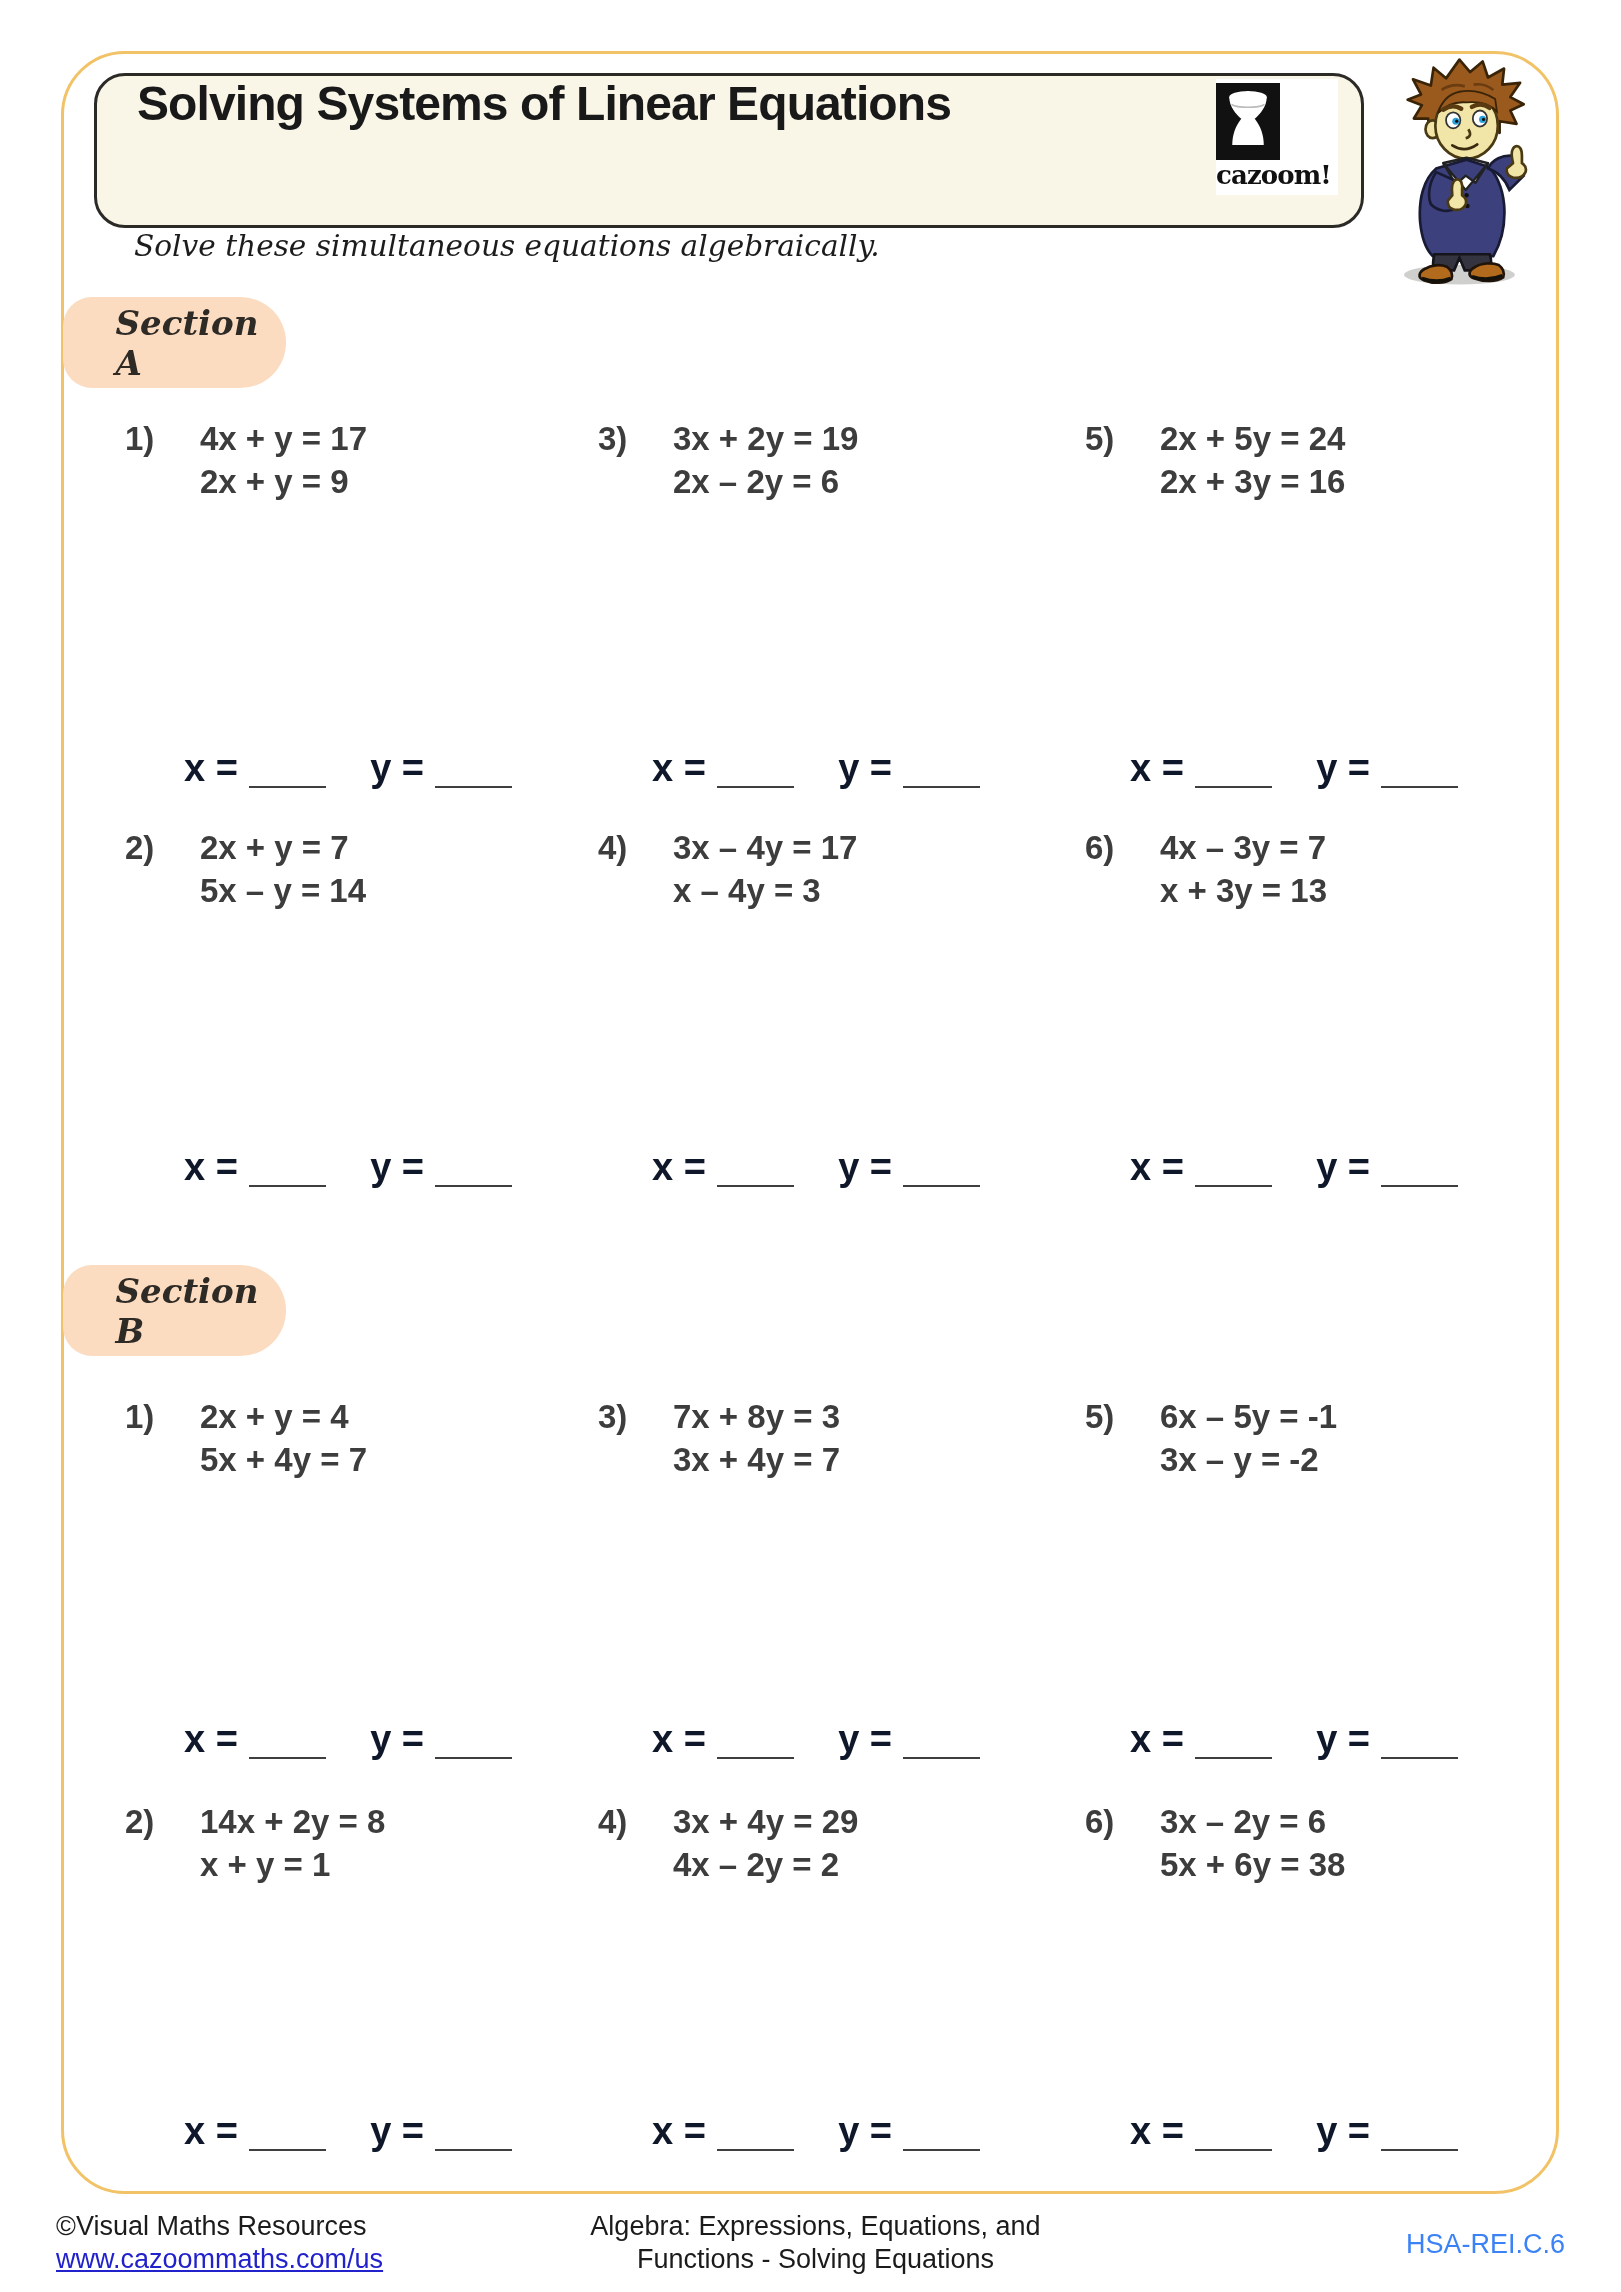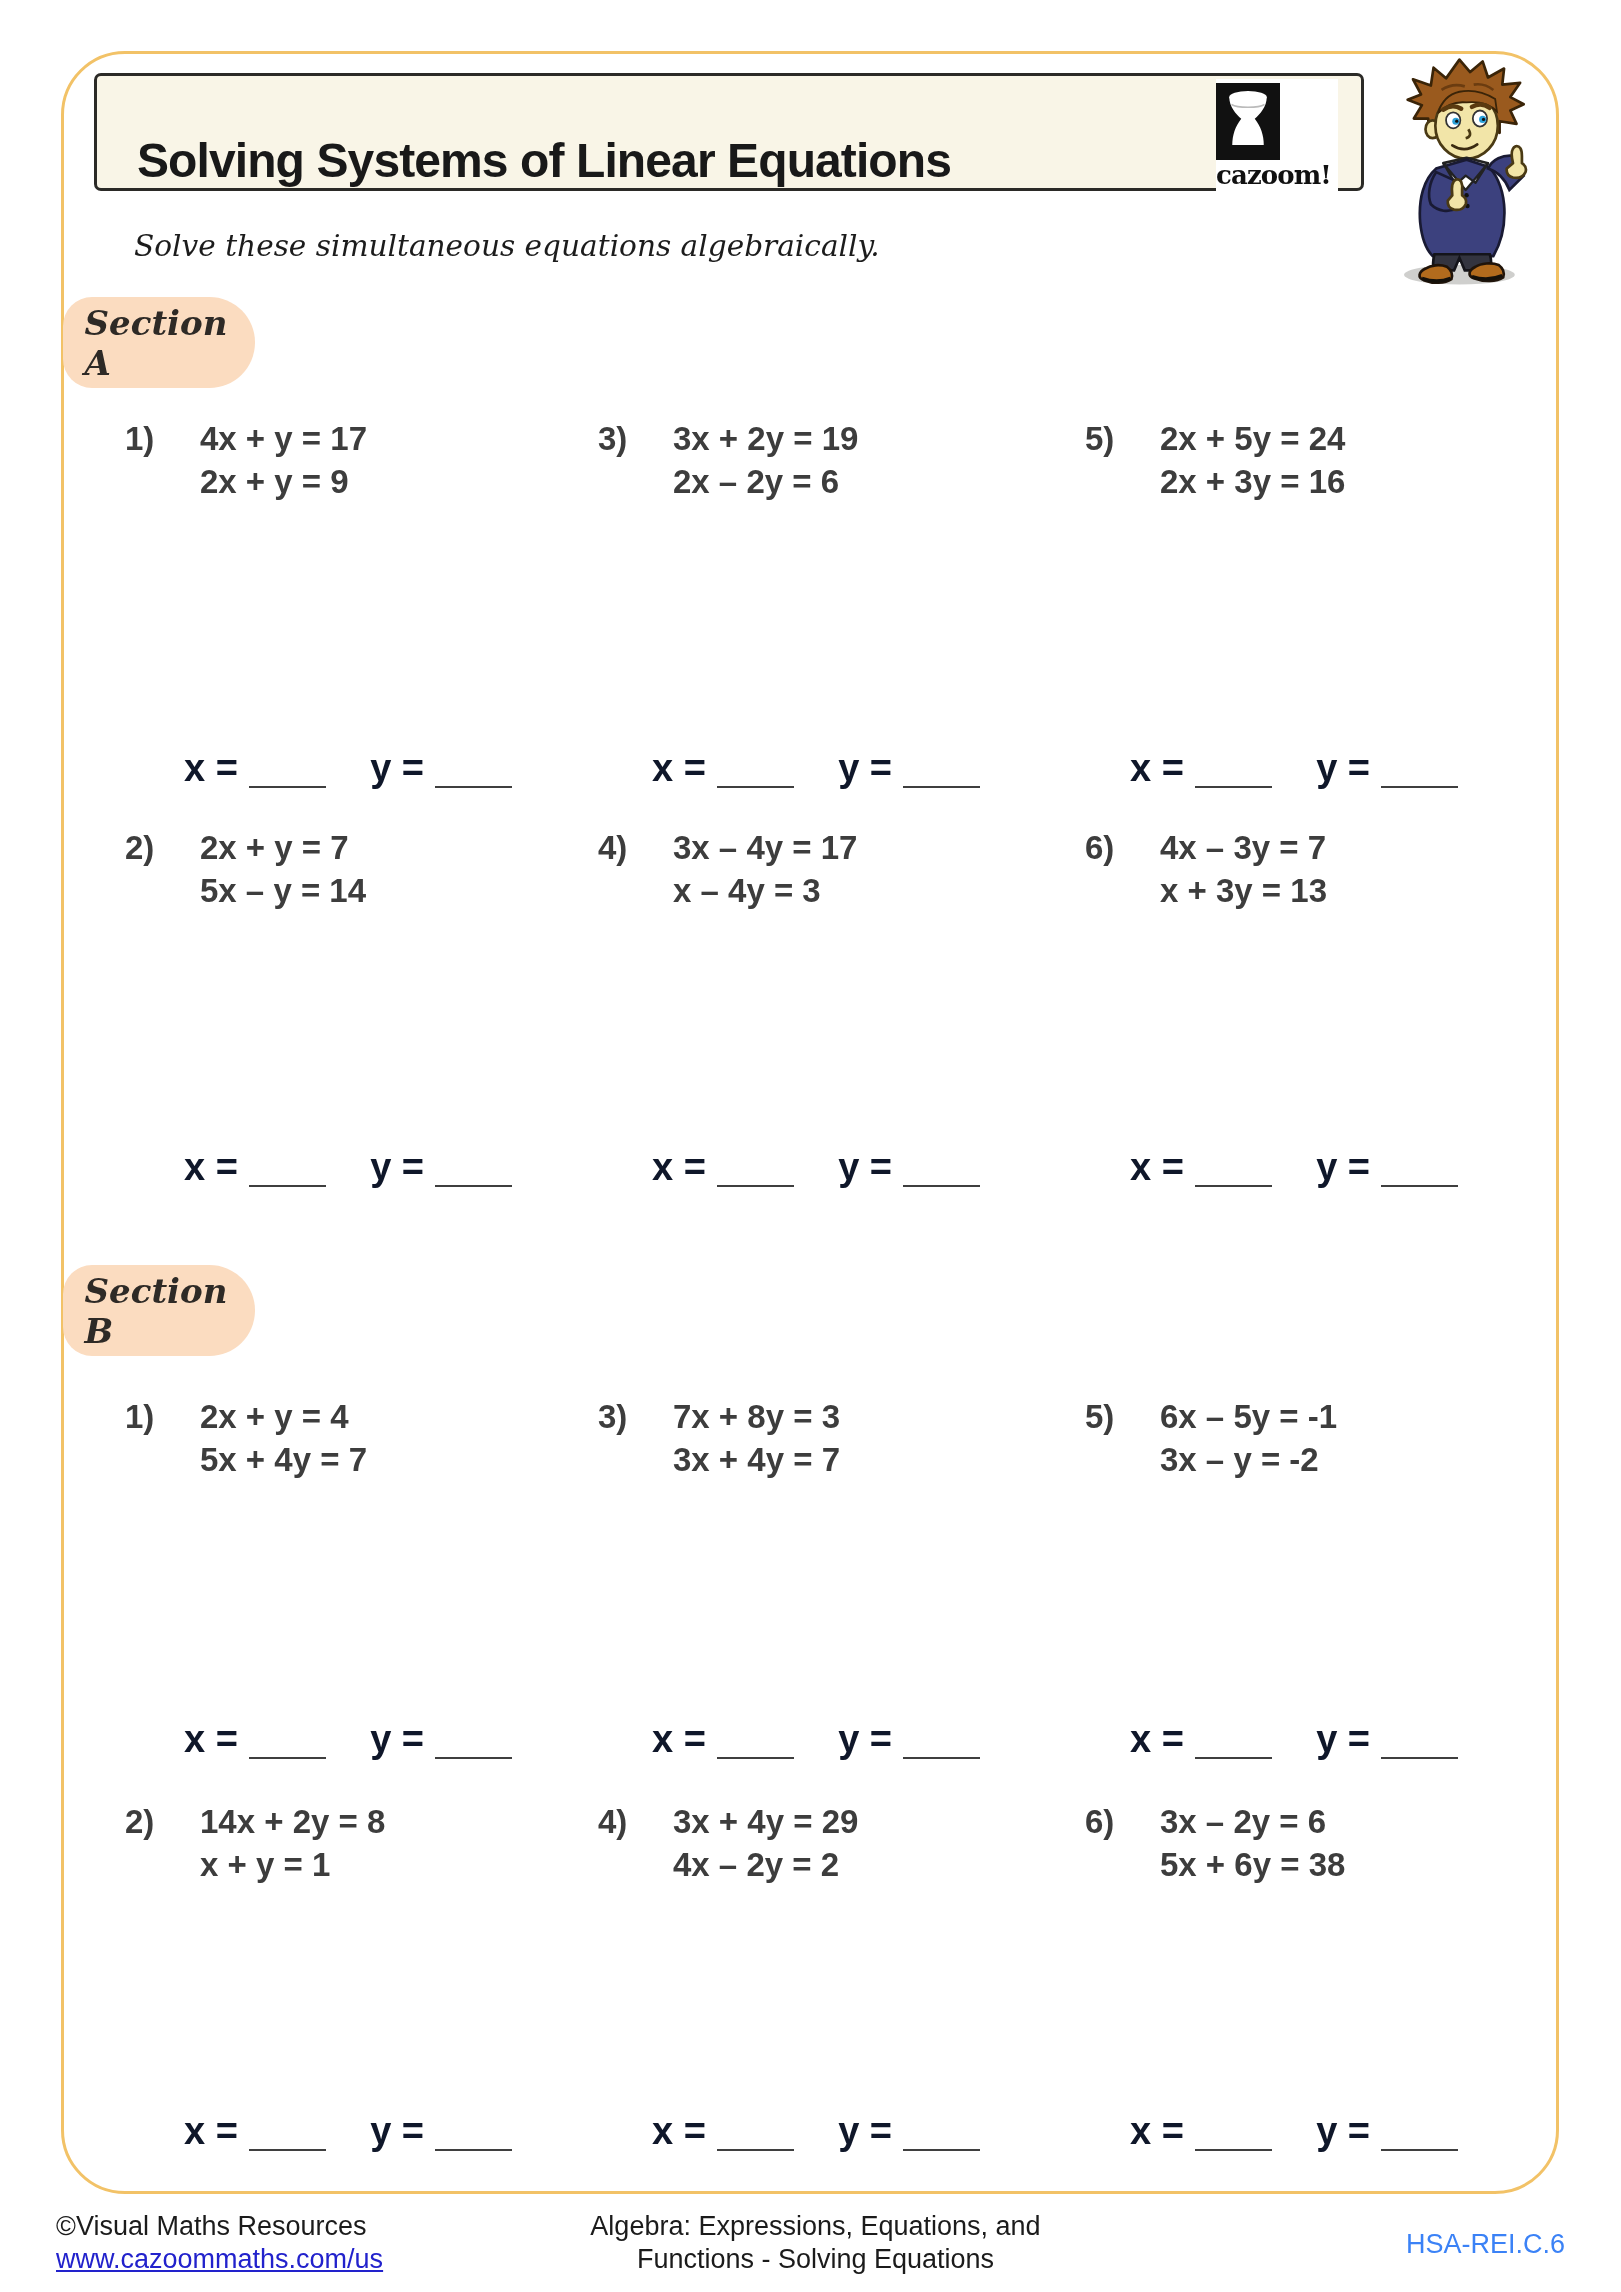--- a/index.html
+++ b/index.html
@@ -4,41 +4,41 @@
 <style>
   html,body{margin:0;padding:0;background:#ffffff;}
   #page{position:relative;width:1622px;height:2293px;background:#ffffff;overflow:hidden;
         font-family:"Liberation Sans",sans-serif;}
 
   
   .page-border{position:absolute;left:61px;top:51px;width:1498px;height:2143px;
                border:3.6px solid #F2C267;border-radius:64px;box-sizing:border-box;}
 
   
-  .title-box{position:absolute;left:94px;top:73px;width:1270px;height:118px;box-sizing:border-box;
-             background:#F9F5E7;border:3.6px solid #2B2A27;border-radius:7px;
-             display:flex;align-items:flex-end;}
+  .title-box{position:absolute;left:94px;top:73px;width:1270px;height:155px;box-sizing:border-box;
+             background:#F9F5E7;border:3.6px solid #2B2A27;border-radius:31px;
+             display:flex;align-items:flex-start;}
   .title-text{margin-left:40px;font-size:48px;font-weight:bold;letter-spacing:-0.9px;color:#191919;}
 
   
   .logo{position:absolute;left:1216px;top:79px;width:122px;height:116px;background:#ffffff;
         display:flex;flex-direction:column;align-items:flex-start;}
   .logo-black{width:64px;height:77px;background:#111111;margin-top:3.6px;display:flex;align-items:center;justify-content:center;}
   .logo-caption{font-family:"DejaVu Serif",serif;font-weight:bold;font-size:26px;letter-spacing:-0.9px;color:#111111;line-height:30px;}
 
   
   .character{position:absolute;left:1388px;top:54px;width:150px;height:238px;}
 
   
   .instruction{position:absolute;left:134px;top:229px;font-family:"DejaVu Serif",serif;
                font-style:italic;font-size:29.6px;color:#1c1c1c;}
 
   
   .section-label{position:absolute;left:63px;width:192px;height:91px;background:#FBDCC0;
-                 border-radius:30px 47px 47px 30px;display:flex;align-items:center;}
+                 border-radius:30px 47px 47px 30px;display:flex;align-items:center;padding-left:31px;}
   .section-label span{margin-left:21.5px;font-family:"DejaVu Serif",serif;font-weight:bold;
                       font-style:italic;font-size:34px;color:#2E2A26;}
   #section-a-label{top:297px;}
   #section-b-label{top:1265px;}
 
   
   .problem{position:absolute;display:flex;font-weight:bold;font-size:33px;color:#3D3D3D;line-height:43px;}
   .pnum{width:47px;flex:none;}
   .peqs{display:flex;flex-direction:column;margin-left:28px;}
 

